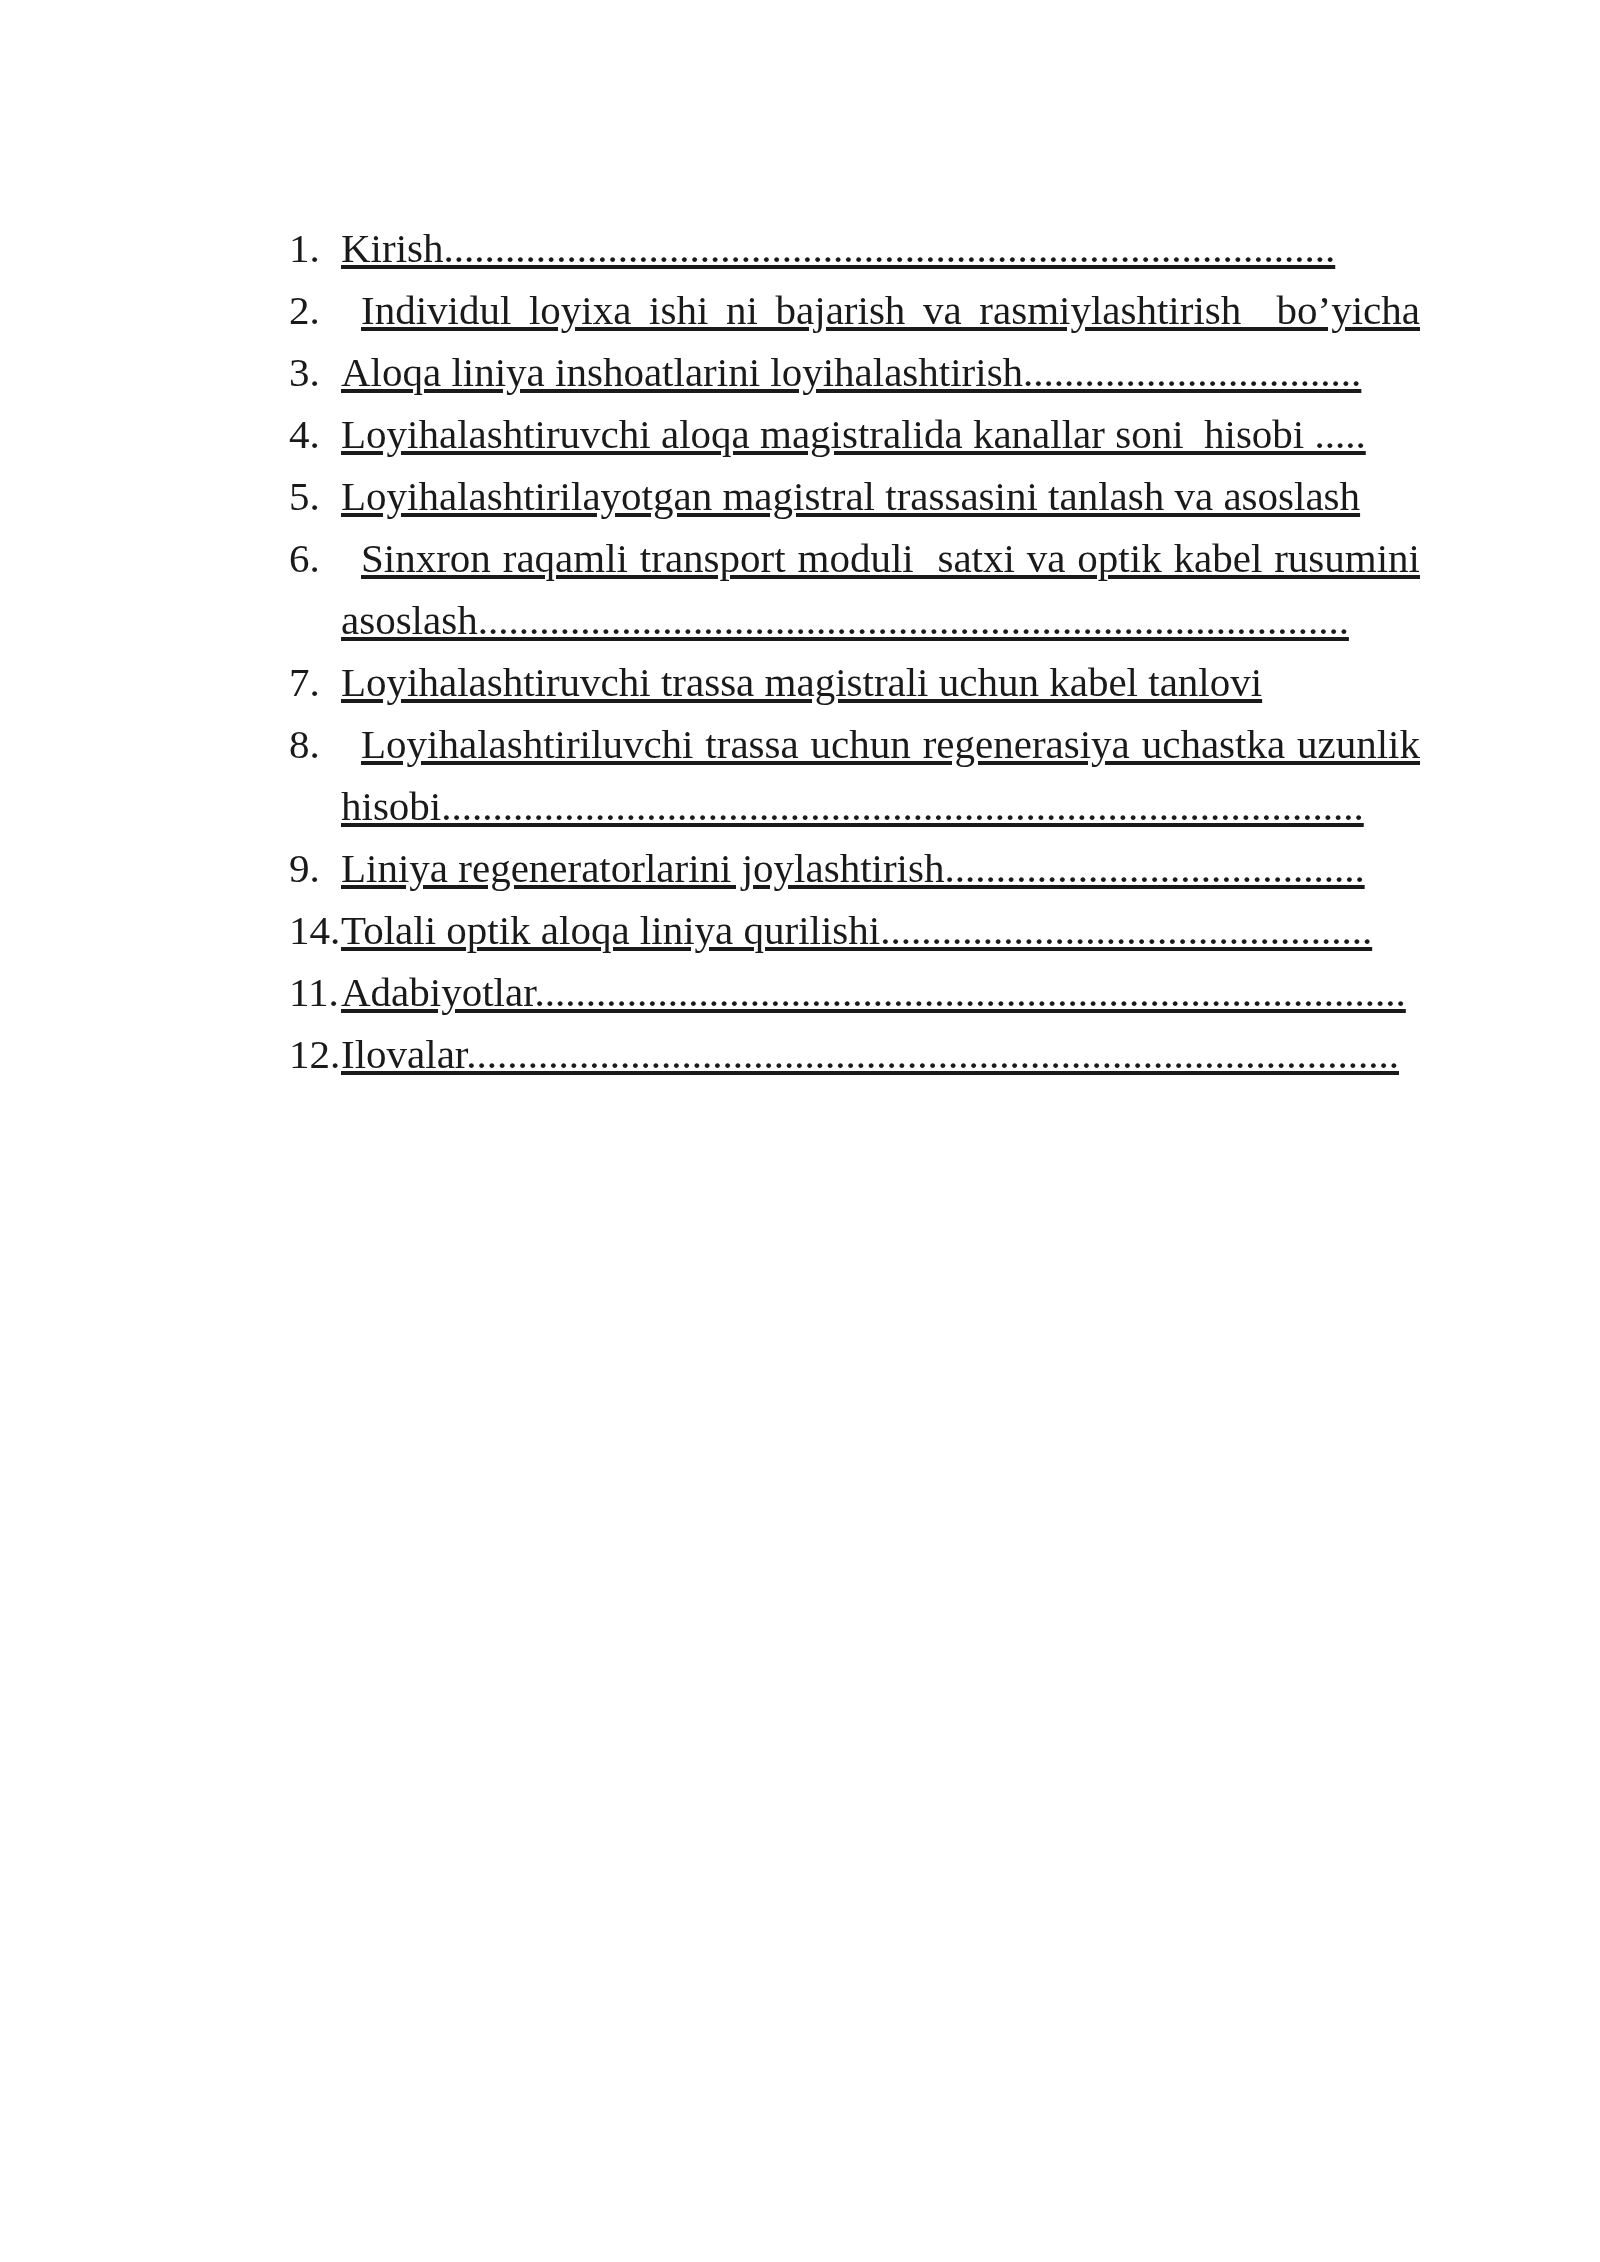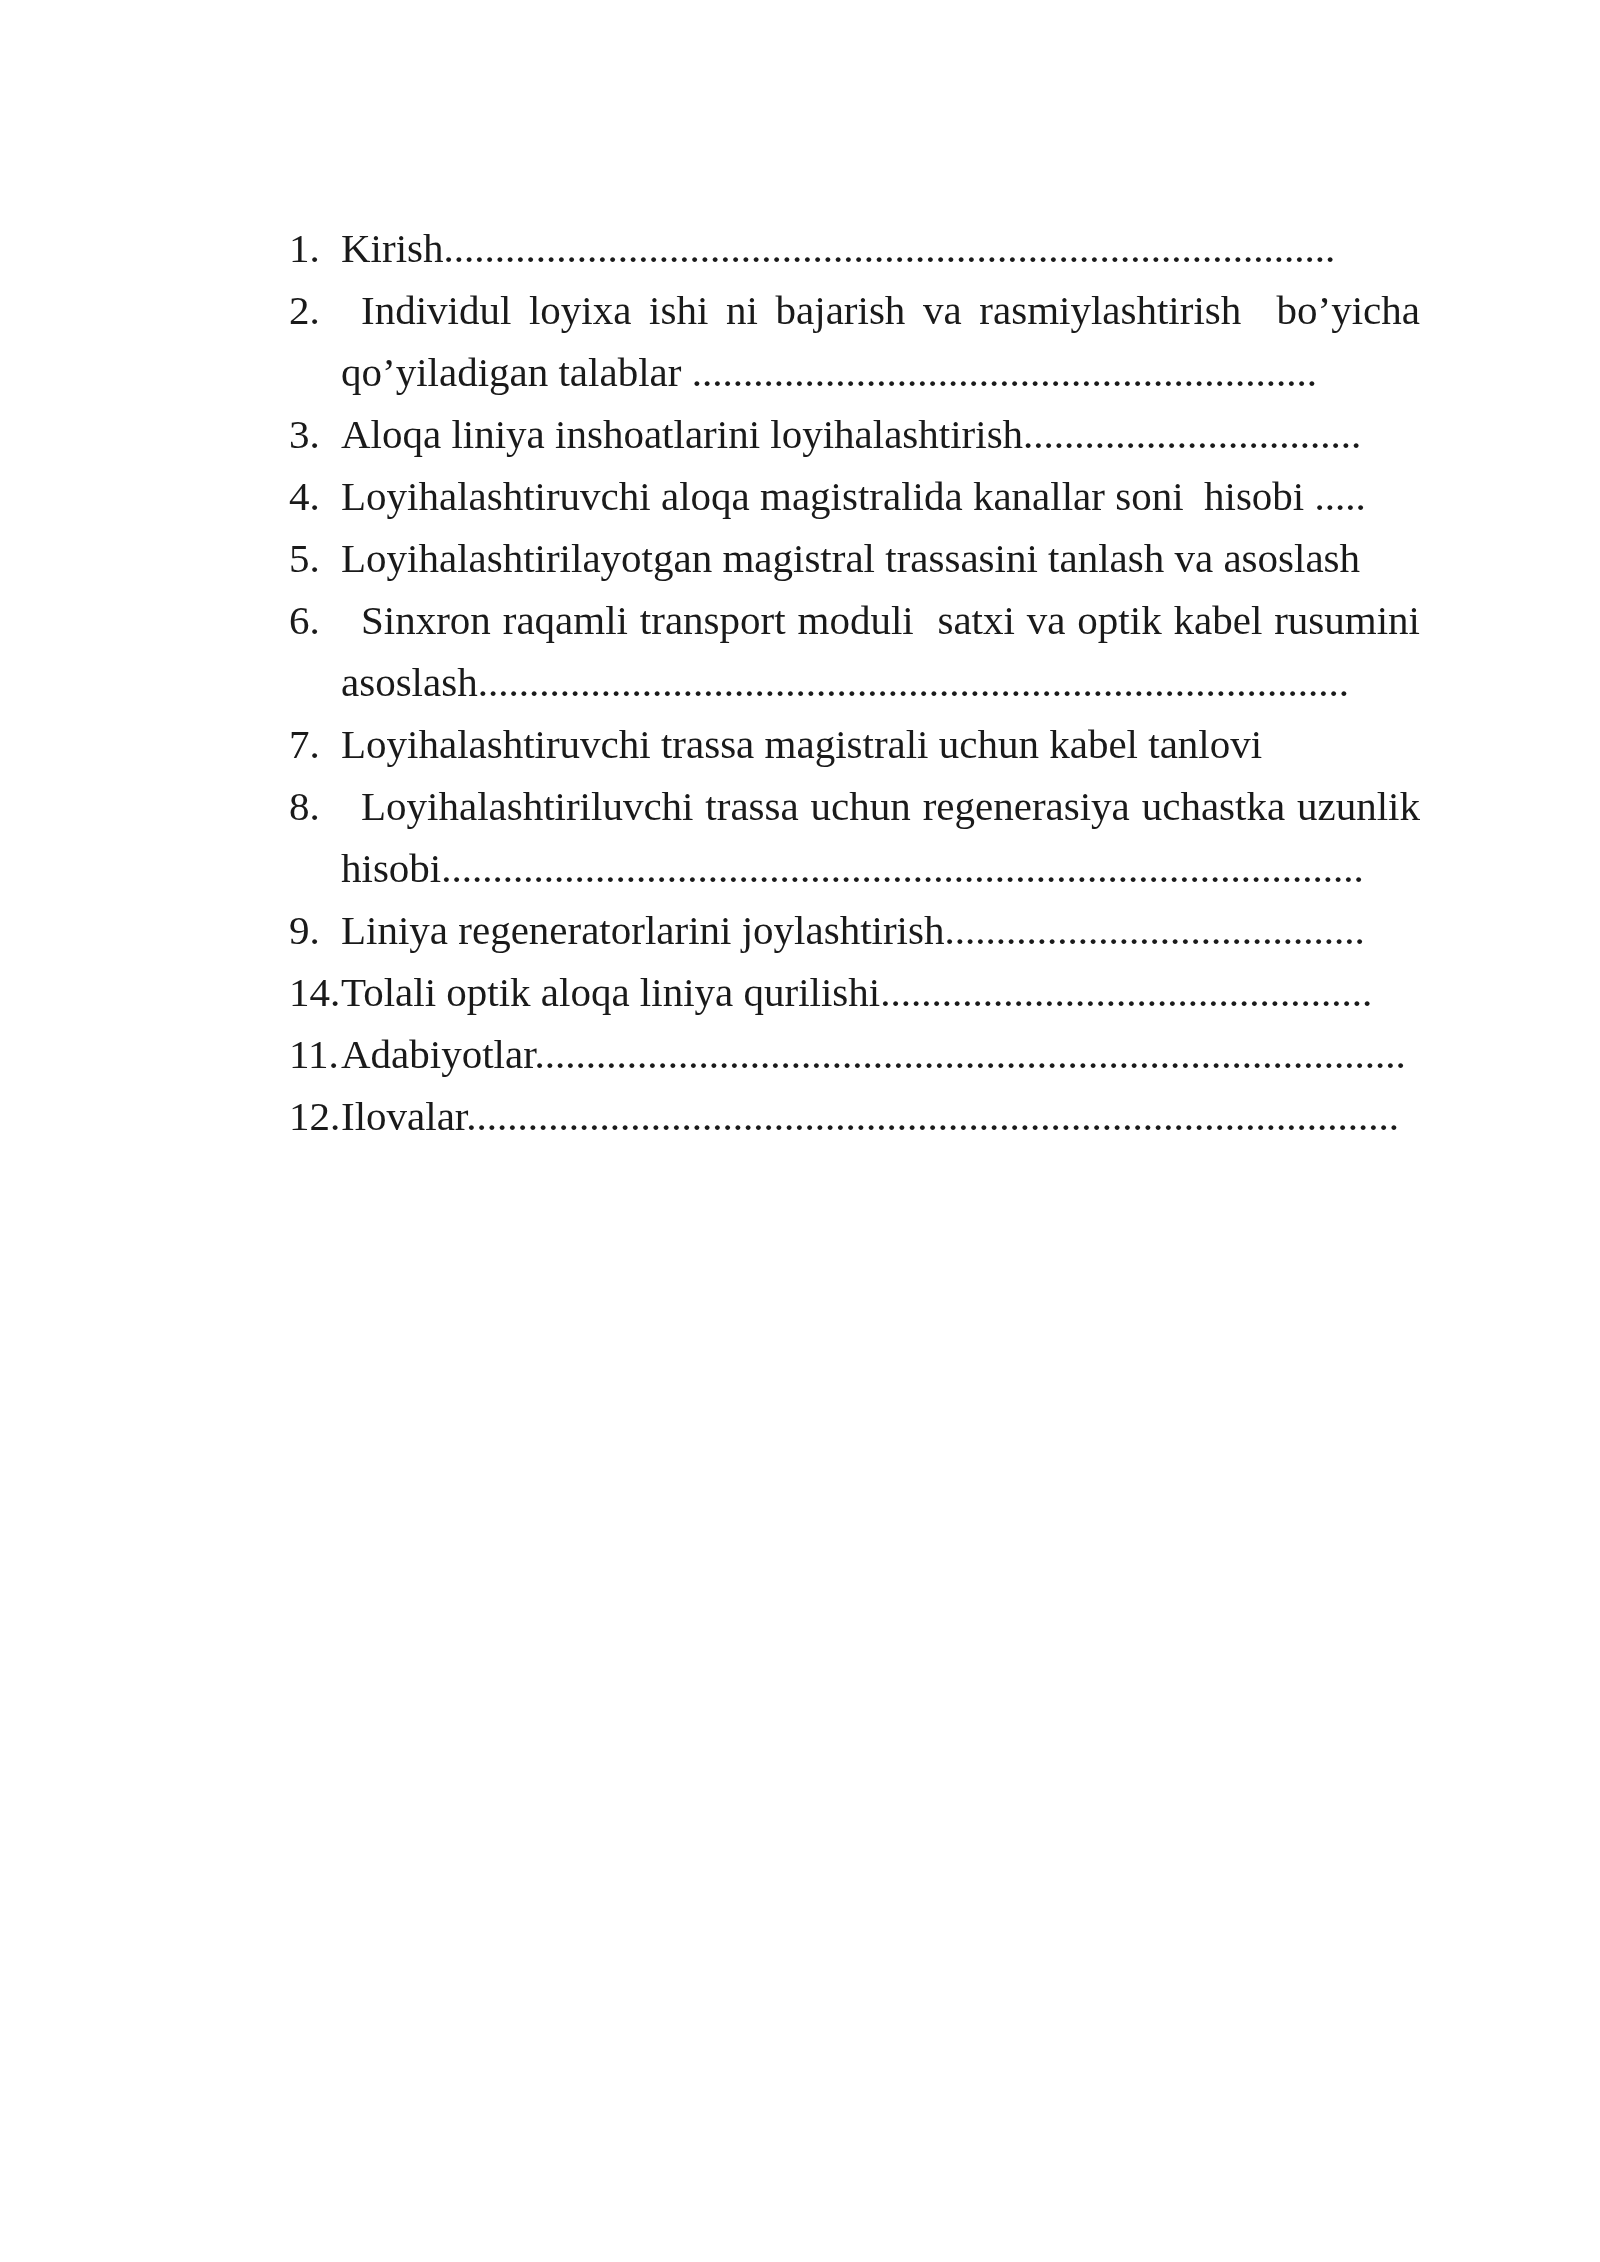--- a/index.html
+++ b/index.html
@@ -24,20 +24,21 @@
     line-height:62px;
   }
   .line { display:flex; }
   .num  { flex:0 0 52px; text-align:left; }
   .txt  {
     flex:1 1 auto;
     min-width:0;
     white-space:nowrap;
     overflow:hidden;
     text-align:left;
+    text-decoration:underline;
   }
   .txt.j {
     white-space:normal;
     text-align:justify;
     text-align-last:justify;
     overflow:hidden;
     max-height:62px;
     margin-left:20px;
   }
 </style>
@@ -48,24 +49,20 @@
   <div class="toc">
 
     <div class="line">
       <span class="num">1.</span>
       <span class="txt">Kirish.......................................................................................</span>
     </div>
 
     <div class="line">
       <span class="num">2.</span>
       <span class="txt j">Individul loyixa ishi ni bajarish va rasmiylashtirish &nbsp;bo’yicha</span>
-    </div>
-    <div class="line">
-      <span class="num"></span>
-      <span class="txt">qo’yiladigan talablar .............................................................</span>
     </div>
 
     <div class="line">
       <span class="num">3.</span>
       <span class="txt">Aloqa liniya inshoatlarini loyihalashtirish.................................</span>
     </div>
 
     <div class="line">
       <span class="num">4.</span>
       <span class="txt">Loyihalashtiruvchi aloqa magistralida kanallar soni &nbsp;hisobi .....</span>

